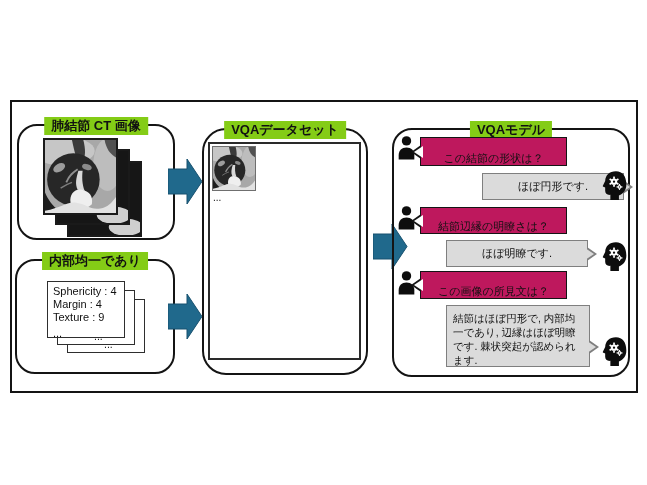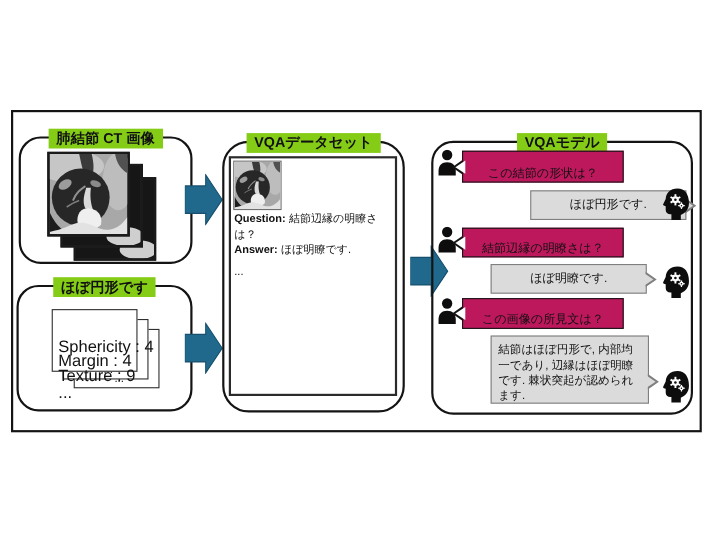--- a/index.html
+++ b/index.html
@@ -15,21 +15,21 @@
   .group-title { position:absolute; top:-9px; left:50%; transform:translateX(-50%);
                  background:#84cc16; padding:0 7px; font-size:13px; font-weight:bold;
                  white-space:nowrap; letter-spacing:0; }
 
   
   .ct-img { position:absolute; border:2px solid #1a1a1a; background:#222; overflow:hidden; }
   .ct-img svg { display:block; width:100%; height:100%; }
 
   
   .data-card { position:absolute; background:#fff; border:1.5px solid #2e2e2e; }
-  .card-lines { padding:3px 2px 0 5px; font-size:15px; line-height:13px; white-space:nowrap;margin-top:24px; }
+  .card-lines { padding:3px 2px 0 5px; font-size:11px; line-height:13px; white-space:nowrap; }
   .card-lines .dots { margin-top:3px; }
   .behind-dots { position:absolute; left:36px; bottom:2px; font-size:10.5px; }
 
   
   .dataset-card { position:absolute; left:208px; top:142px; width:153px; height:218px;
                   background:#fff; border:2px solid #2a2a2a; }
   .ct-thumb { position:absolute; left:212px; top:146px; width:44px; height:45px;
               border:1px solid #6f6f6f; overflow:hidden; }
   .ct-thumb svg { display:block; width:100%; height:100%; }
   .qa-block { position:absolute; left:213px; top:193px; width:146px;
@@ -147,21 +147,21 @@
         <use href="#ct-dark"></use>
       </svg>
   </div>
   <div class="ct-img" style="left:43px; top:138px; width:75px; height:77px;">
     <svg>
         <use href="#ct-front"></use>
       </svg>
   </div>
 
   <div class="group-box" style="left:15px; top:259px; width:160px; height:115px;">
-    <span class="group-title">ほぼ円形です</span>
+    <span class="group-title">内部均一であり</span>
   </div>
   <div class="data-card" style="left:67px; top:299px; width:78px; height:54px;">
     <span class="behind-dots">...</span>
   </div>
   <div class="data-card" style="left:57px; top:290px; width:78px; height:55px;">
     <span class="behind-dots">...</span>
   </div>
   <div class="data-card" style="left:47px; top:281px; width:78px; height:57px;">
     <div class="card-lines">
       <div>Sphericity : 4</div>
@@ -190,24 +190,20 @@
   <div class="group-box" style="left:202px; top:128px; width:166px; height:247px; border-radius:24px;">
     <span class="group-title">VQAデータセット</span>
   </div>
   <div class="dataset-card"></div>
   <div class="ct-thumb">
     <svg>
         <use href="#ct-front"></use>
       </svg>
   </div>
   <div class="qa-block">
-    <p>
-      <b>Question:</b><span>結節辺縁の明瞭さは？</span><br>
-      <b>Answer:</b><span>ほぼ明瞭です.</span>
-    </p>
     <div class="qa-ellipsis">...</div>
   </div>
 
   <div class="group-box" style="left:392px; top:128px; width:238px; height:249px;text-decoration:underline;">
     <span class="group-title">VQAモデル</span>
   </div>
 
   <div class="person" style="left:398px; top:136px;">
     <svg>
         <use href="#person-sym"></use>

